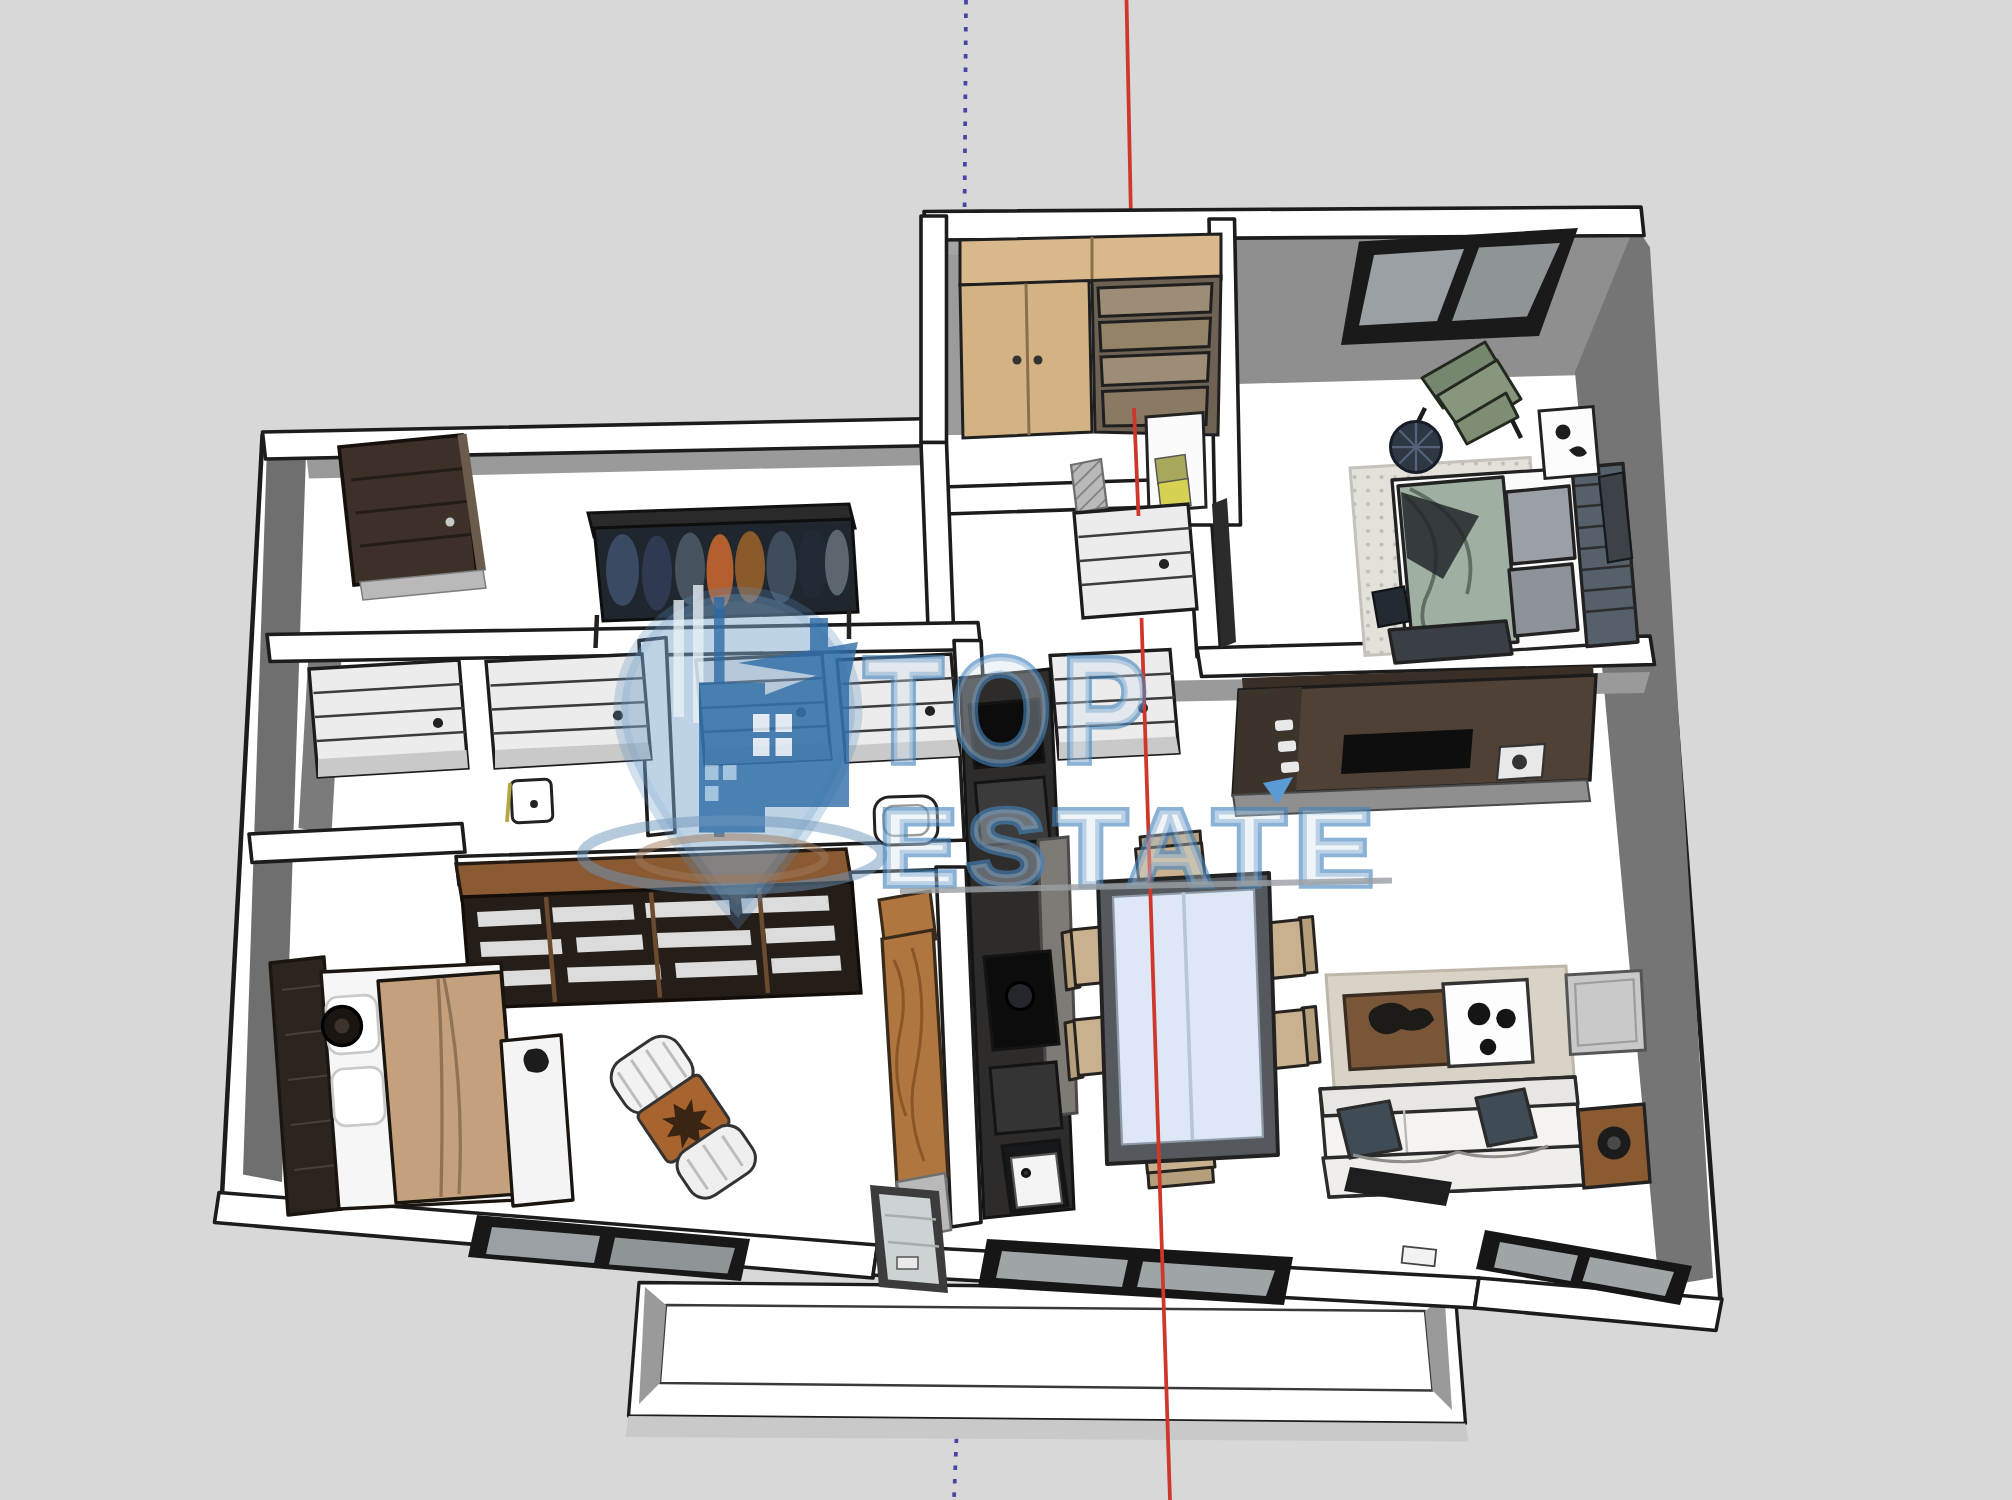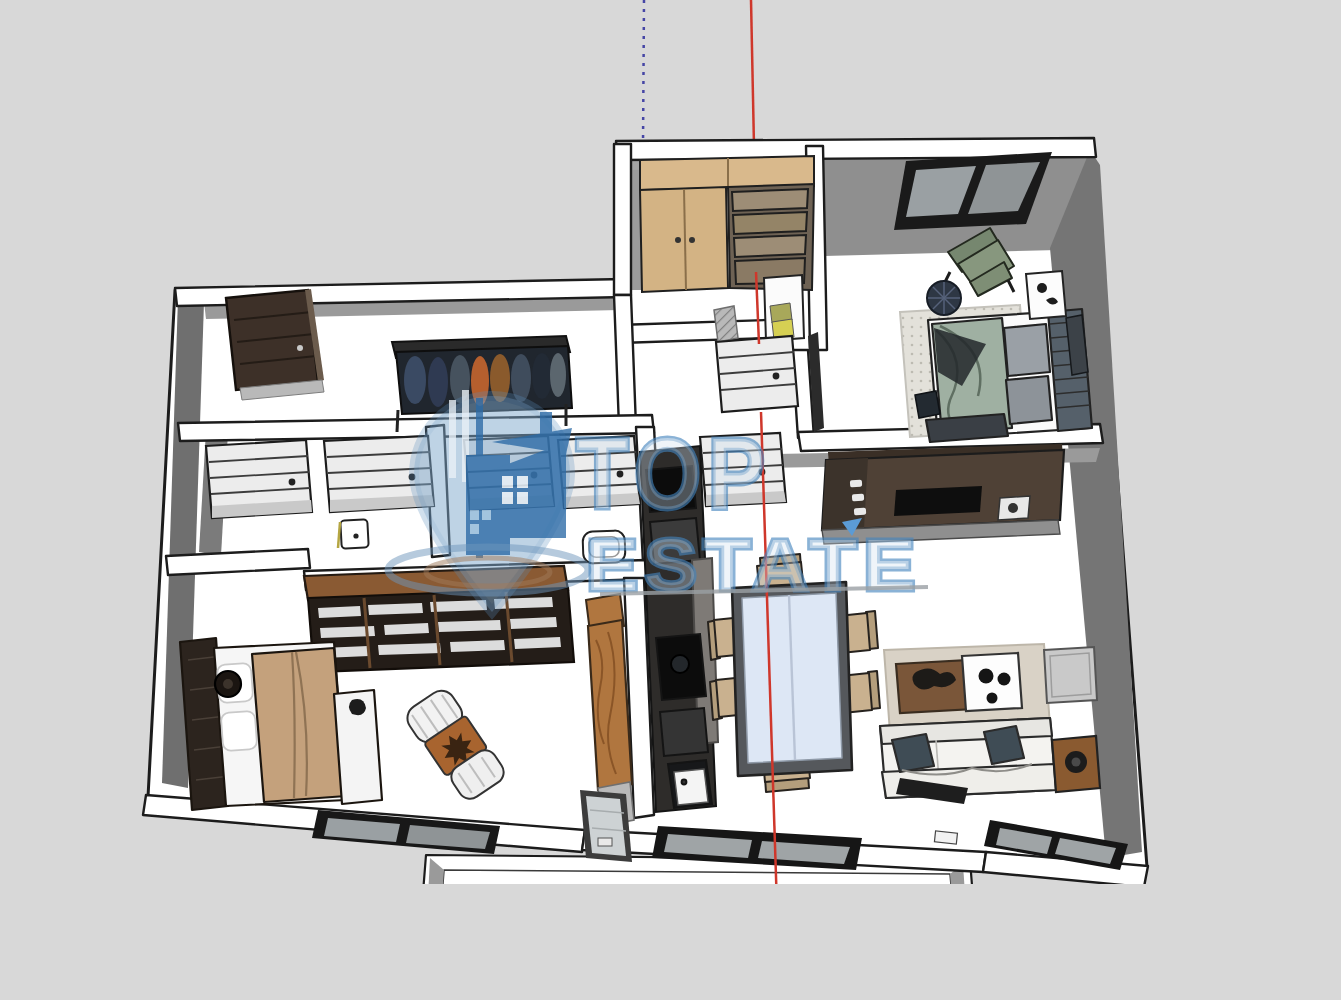--- a/index.html
+++ b/index.html
@@ -1,16 +1,16 @@
 <!DOCTYPE html>
 <html><head>
 <meta charset="utf-8">
 <style>
   html,body{margin:0;padding:0;background:#d8d8d8;}
-  #stage{position:relative;width:1341px;height:884px;overflow:hidden;
+  #stage{position:relative;width:1341px;height:1000px;overflow:hidden;
          font-family:"Liberation Sans",sans-serif;}
   svg{position:absolute;left:0;top:0;}
   .wm-text{font-family:"Liberation Sans",sans-serif;font-weight:bold;
            paint-order:stroke fill;}
 </style>
 </head>
 <body>
 
 <div id="stage">
 <svg width="1341" height="1000" viewBox="0 0 1341 1000">

